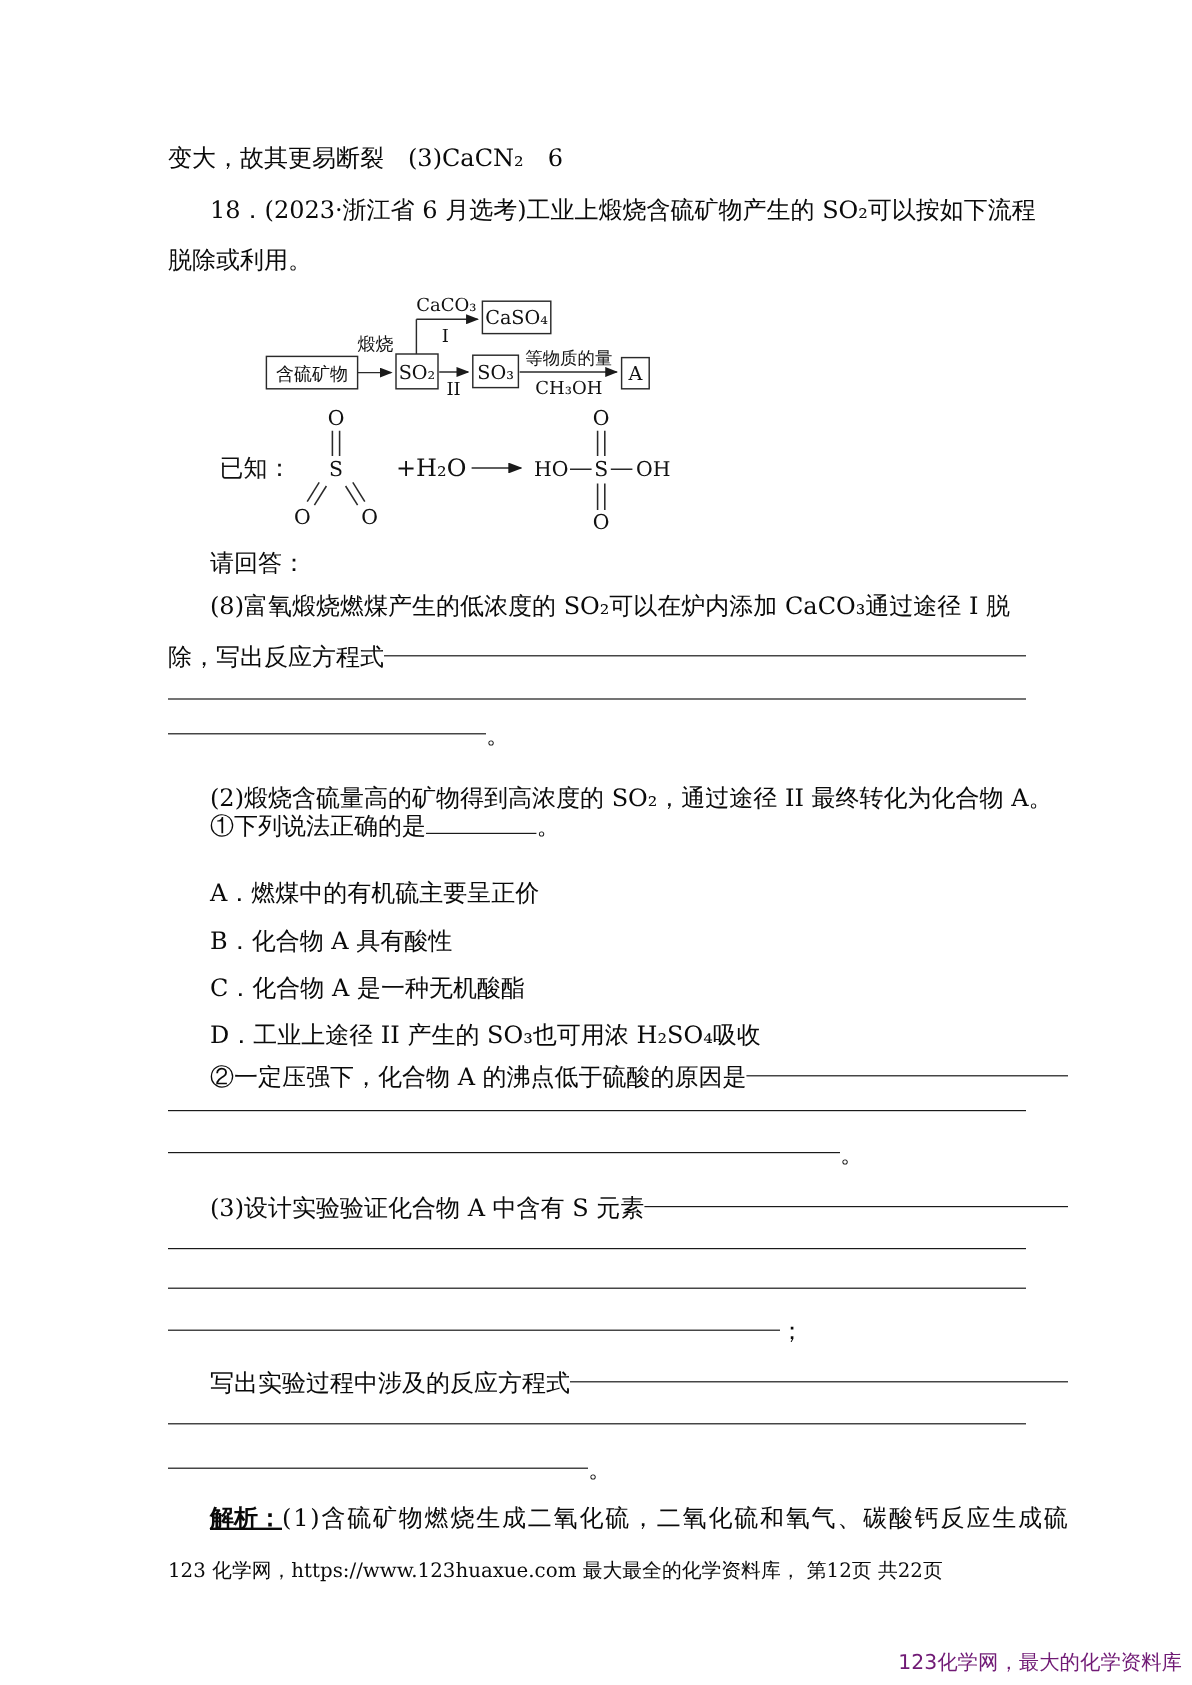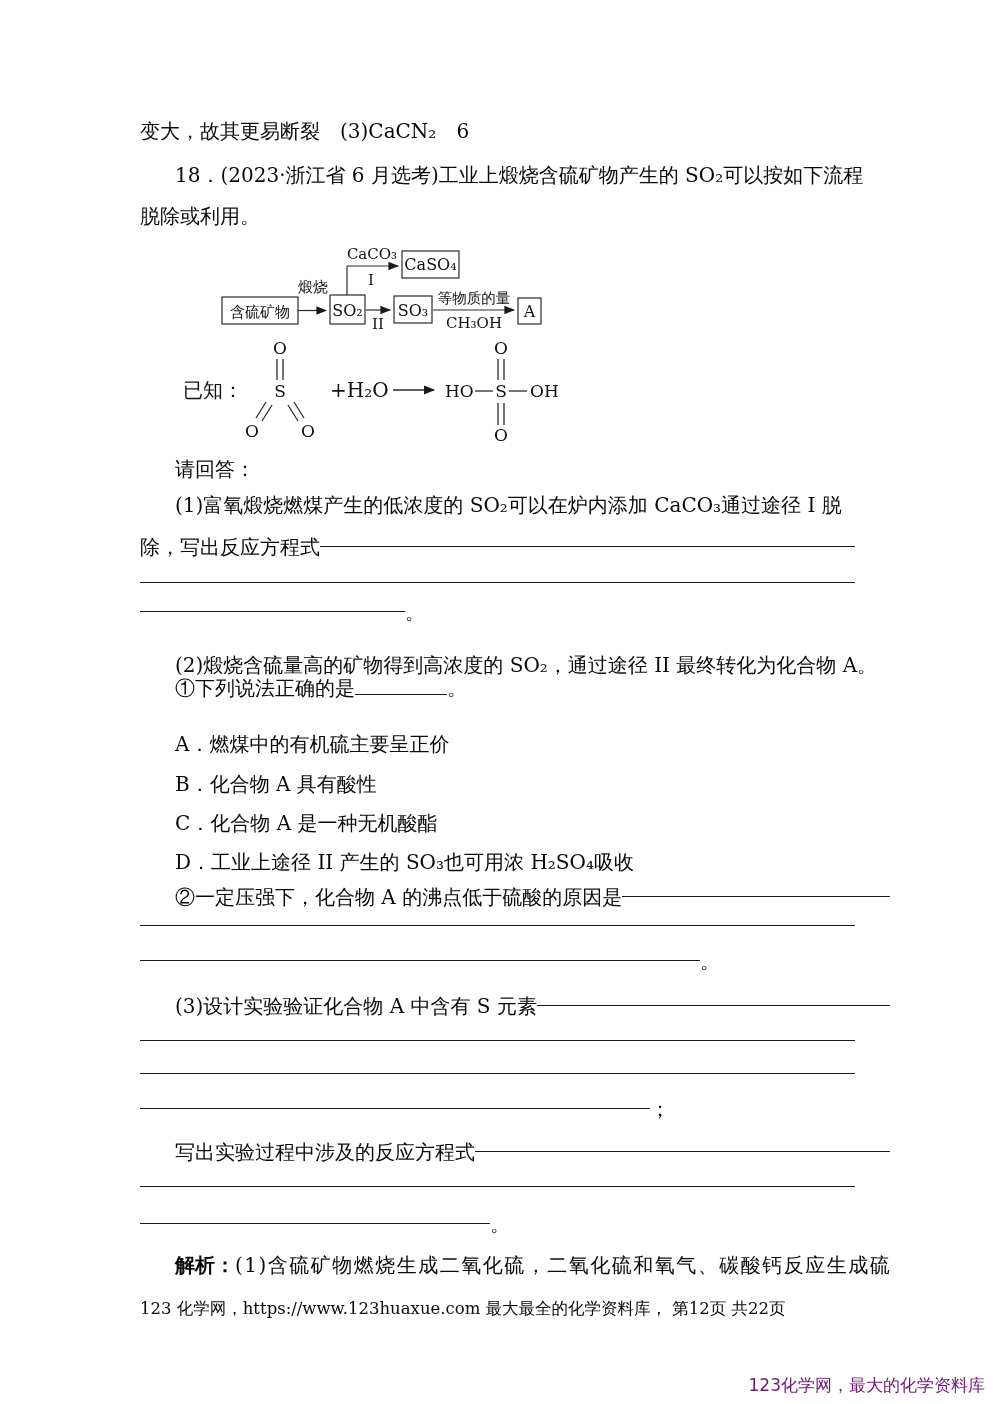--- a/index.html
+++ b/index.html
@@ -5,21 +5,21 @@
   html,body{margin:0;padding:0;background:#ffffff;}
   .page{position:relative;width:993px;height:1404px;background:#fff;overflow:hidden;
         font-family:"DejaVu Serif","Liberation Serif",serif;color:#0a0a0a;}
   .ln{position:absolute;left:140px;width:715px;height:27px;line-height:27px;
       font-size:20px;white-space:nowrap;}
   .ind{padding-left:35px;}
   .flex{display:flex;align-items:center;}
   .fill{flex:1 1 auto;border-bottom:1.5px solid #1a1a1a;margin-bottom:3px;}
   .blank{border-bottom:1.5px solid #1a1a1a;margin-bottom:3px;}
   .blank-inline{display:inline-block;width:92px;border-bottom:1.5px solid #1a1a1a;height:1em;}
-  .bold{font-weight:bold;}
+  .bold{font-weight:bold;text-decoration:underline;}
   .analysis-text{letter-spacing:1.5px;}
   .footer{position:absolute;left:140px;width:715px;top:1298px;text-align:left;
           font-size:16.5px;white-space:nowrap;}
   .watermark{position:absolute;right:8px;top:1374px;font-size:17px;color:#701a75;
              font-family:"DejaVu Sans","Liberation Sans",sans-serif;white-space:nowrap;}
   .flow{position:absolute;left:210px;top:238px;width:350px;height:97px;}
   .known{position:absolute;left:180px;top:333px;width:400px;height:115px;}
   svg text{font-family:"DejaVu Serif","Liberation Serif",serif;}
 </style>
 </head>
@@ -95,21 +95,21 @@
       <line x1="329" y1="58" x2="347" y2="58"></line>
       <line x1="318" y1="26" x2="318" y2="47"></line>
       <line x1="324" y1="26" x2="324" y2="47"></line>
       <line x1="318" y1="70" x2="318" y2="92"></line>
       <line x1="324" y1="70" x2="324" y2="92"></line>
     </g>
   </svg>
 
   <div class="ln ind" style="top:456px">请回答：</div>
 
-  <div class="ln ind" style="top:492px">(1)富氧煅烧燃煤产生的低浓度的 SO₂可以在炉内添加 CaCO₃通过途径 I 脱</div>
+  <div class="ln ind" style="top:492px">(8)富氧煅烧燃煤产生的低浓度的 SO₂可以在炉内添加 CaCO₃通过途径 I 脱</div>
   <div class="ln flex" style="top:534px">
     <span>除，写出反应方程式</span>
     <span class="fill"></span>
   </div>
   <div class="ln flex" style="top:570px">
     <span class="fill"></span>
   </div>
   <div class="ln flex" style="top:599px">
     <span class="blank" style="width:265px"></span>
     <span>。</span>

